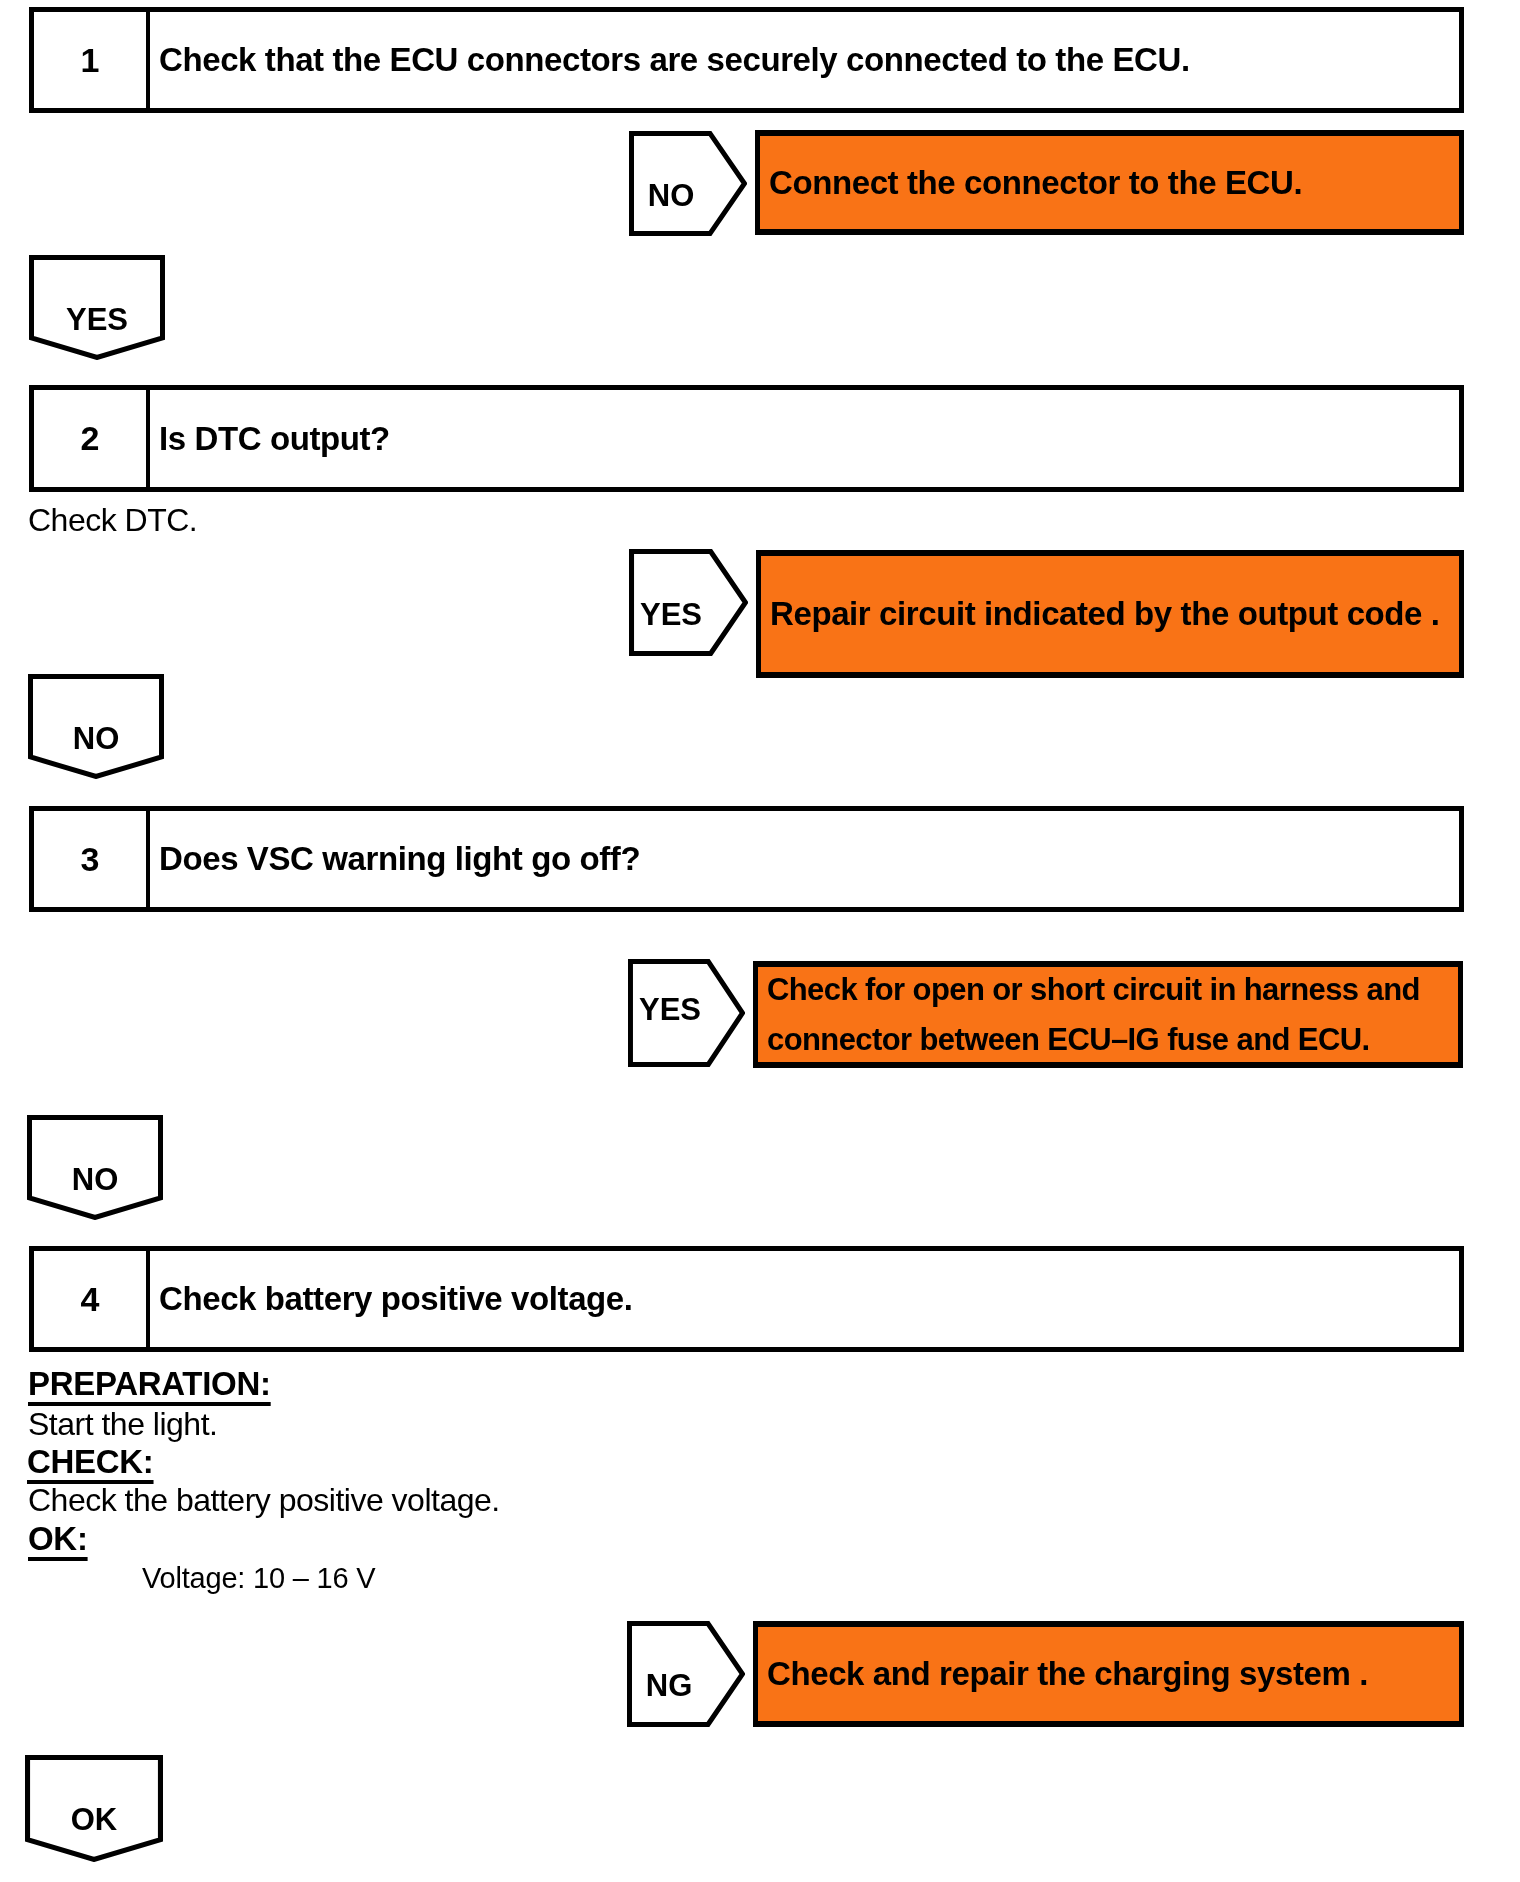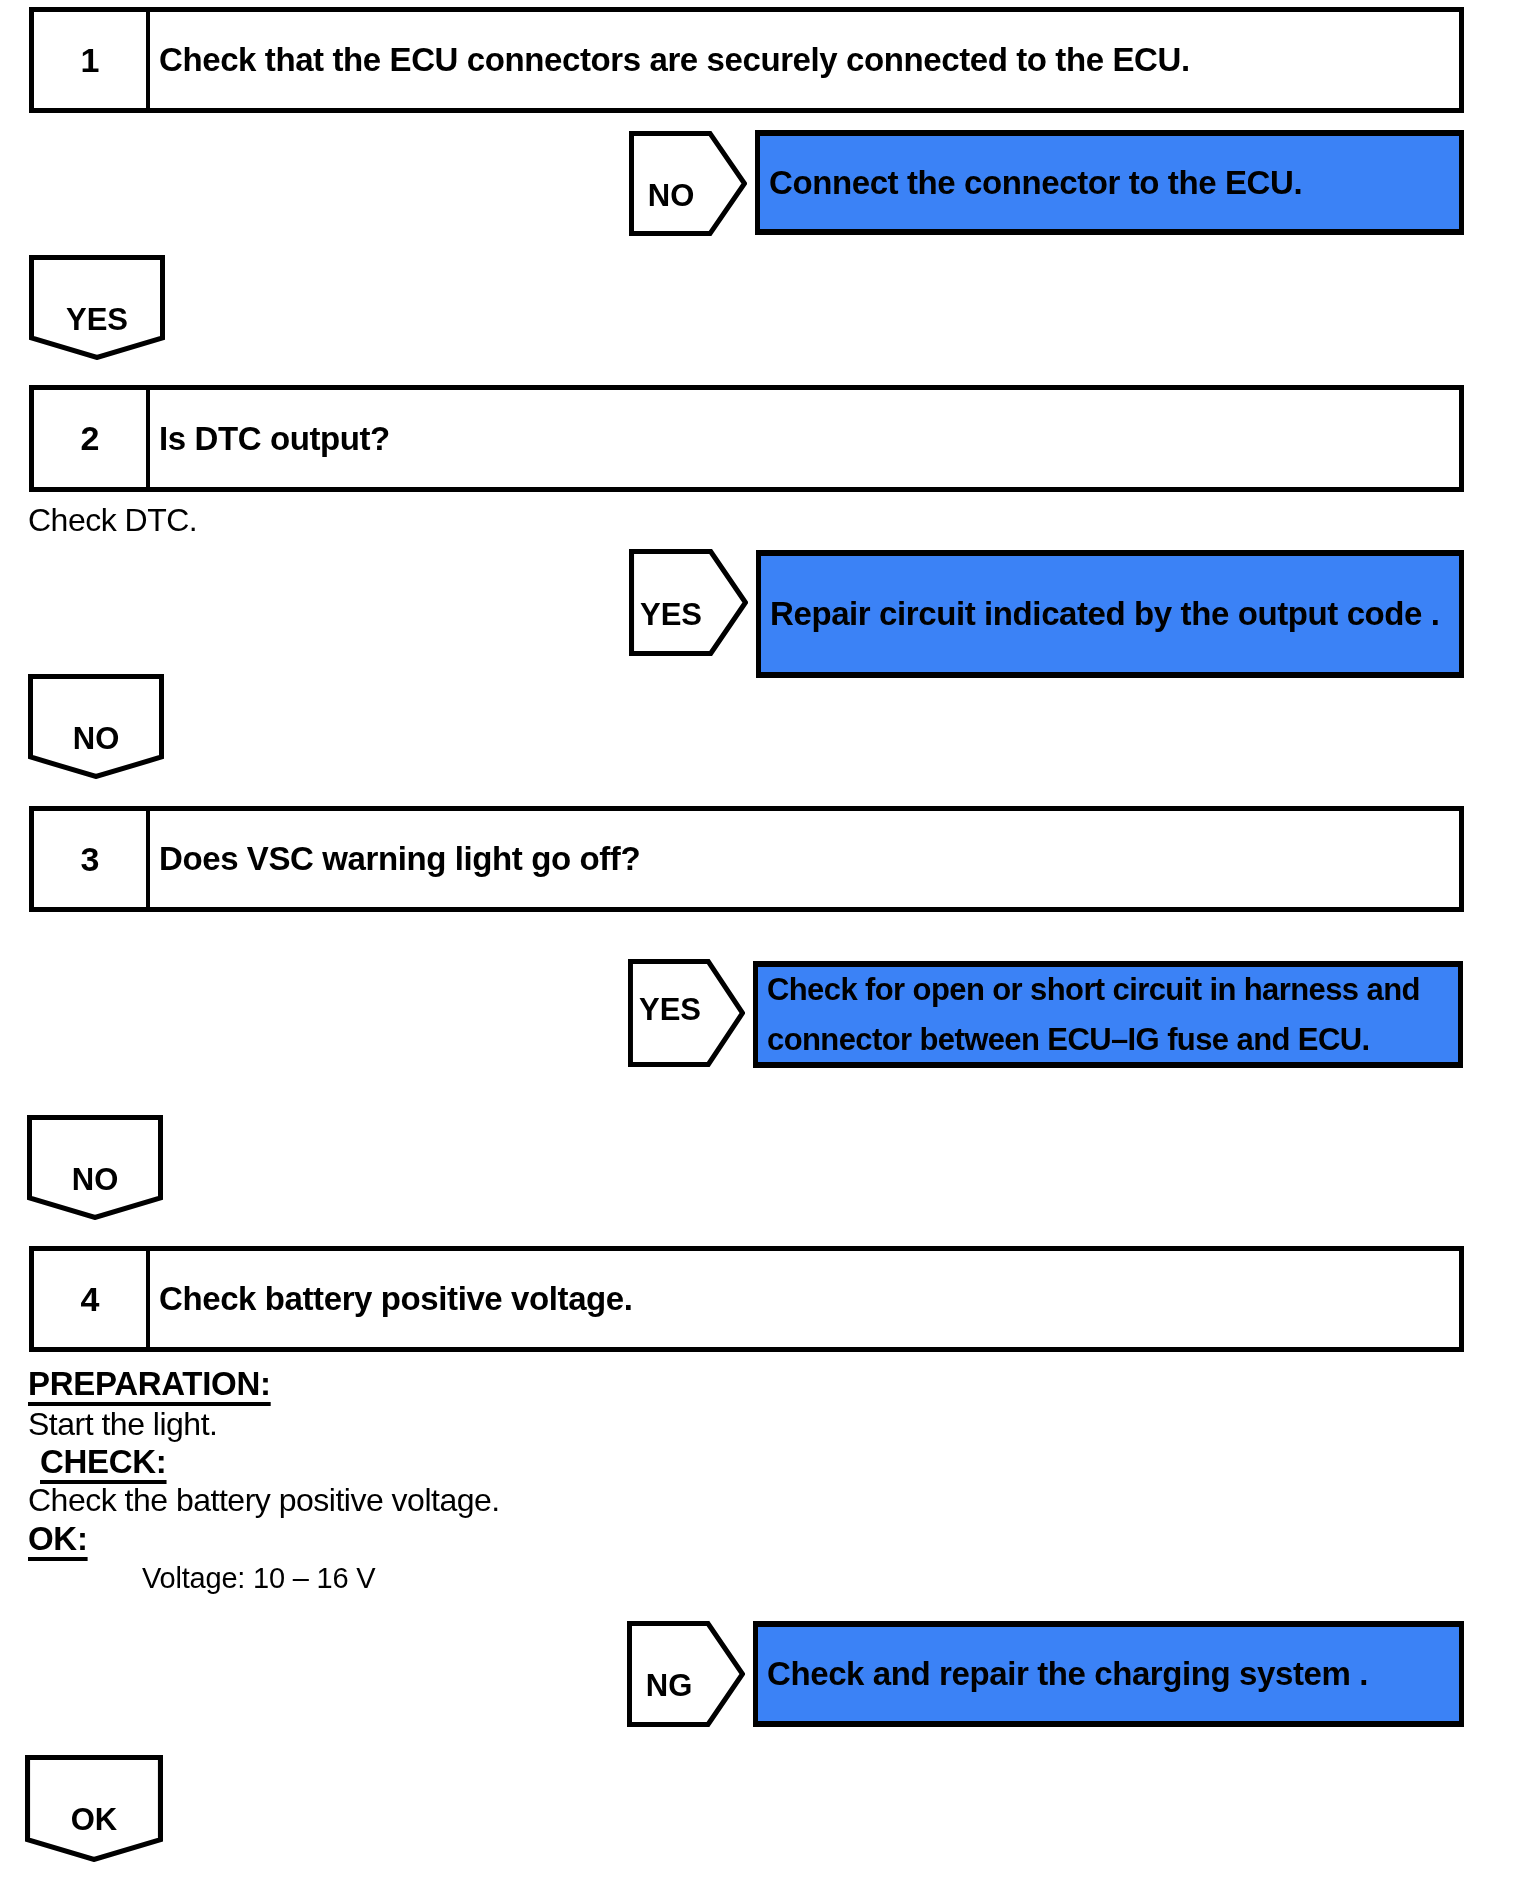--- a/index.html
+++ b/index.html
@@ -33,21 +33,21 @@
     padding-left: 9px;
     font-weight: bold; font-size: 33px;
     letter-spacing: -0.4px;
     white-space: pre;
   }
 
   
   .callout-box {
     border: 5px solid #000;
     border-top-width: 6px; border-bottom-width: 6px;
-    background: #3b82f6;
+    background: #f97316;
     box-sizing: border-box;
     display: flex; align-items: center;
     padding-left: 9px;
     font-weight: bold; font-size: 33px;
     letter-spacing: -0.4px;
     white-space: pre;
   }
   .callout-box.two-line {
     font-size: 31px;
     line-height: 50px;
@@ -162,21 +162,21 @@
     <span class="lbl">NO</span>
   </div>
 
   <div class="abs step-box" style="left:29px; top:1246px; width:1435px; height:106px;">
     <div class="step-num">4</div>
     <div class="step-title">Check battery positive voltage.</div>
   </div>
 
   <div class="abs heading-text" style="left:28px; top:1365px;">PREPARATION:</div>
   <div class="abs body-text" style="left:28px; top:1406px;">Start the light.</div>
-  <div class="abs heading-text" style="left:40px; top:1443px;text-align:center;">CHECK:</div>
+  <div class="abs heading-text" style="left:27px; top:1443px;text-align:center;">CHECK:</div>
   <div class="abs body-text" style="left:28px; top:1482px;">Check the battery positive voltage.</div>
   <div class="abs heading-text" style="left:28px; top:1520px;">OK:</div>
   <div class="abs spec-text" style="left:110px; top:1562px;">Voltage: 10 – 16 V</div>
 
   <div class="pent pent-right" style="left:627px; top:1621px; width:118px; height:106px;">
     <svg viewBox="0 0 118 106" preserveAspectRatio="none">
       <polygon points="2.5,2.5 81,2.5 115.5,53 81,103.5 2.5,103.5" fill="#ffffff" stroke="#000000" stroke-width="5"></polygon>
     </svg>
     <span class="lbl">NG</span>
   </div>

